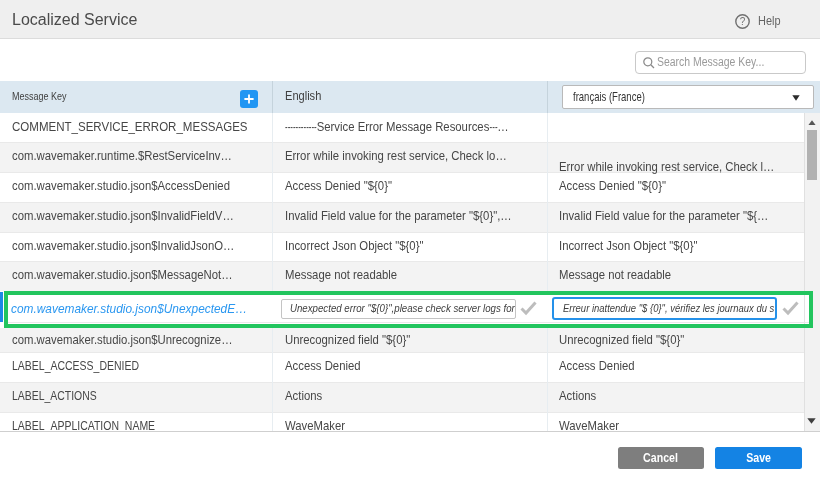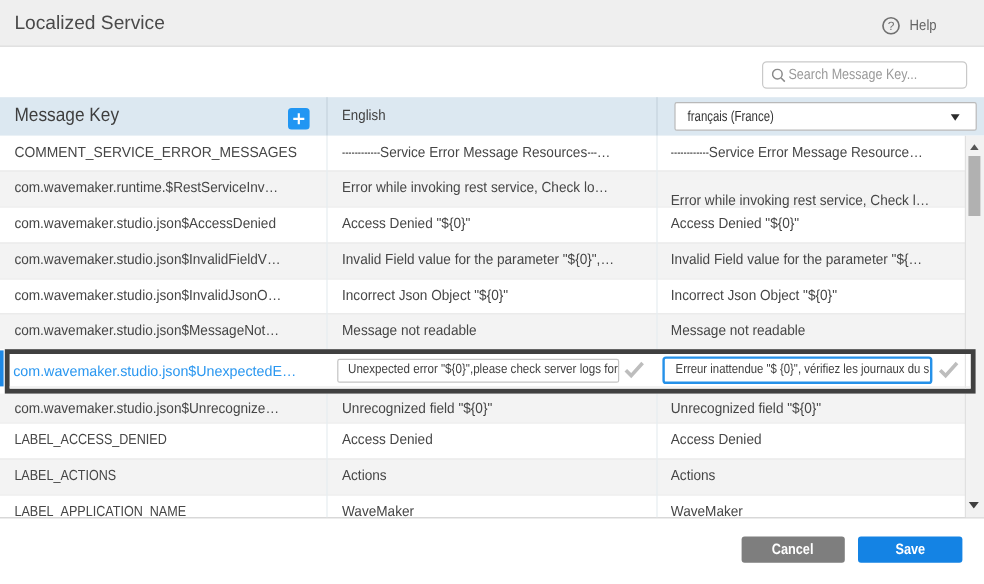--- a/index.html
+++ b/index.html
@@ -25,21 +25,21 @@
   <div class="abs" style="left:635px;top:50.7px;width:171px;height:23.4px;border:1px solid #c9c9c9;border-radius:4px;background:#fff;"></div>
   <svg class="abs" style="left:643px;top:57px;" width="12" height="12" viewBox="0 0 12 12">
     <circle cx="4.8" cy="4.8" r="4" fill="none" stroke="#8a8a8a" stroke-width="1.25"></circle>
     <line x1="7.8" y1="7.8" x2="11" y2="11" stroke="#8a8a8a" stroke-width="1.25"></line>
   </svg>
   <div class="abs" style="left:657px;top:51px;height:23px;line-height:23px;font-size:12.3px;color:#9a9a9a;"><span class="t" style="transform:scaleX(0.85);">Search Message Key...</span></div>
 
   <div class="abs" style="left:0;top:81px;width:820px;height:31.5px;background:#dce8f1;"></div>
   <div class="abs" style="left:272px;top:81px;width:1px;height:31.5px;background:#c5d3dc;"></div>
   <div class="abs" style="left:546.5px;top:81px;width:1px;height:31.5px;background:#c5d3dc;"></div>
-  <div class="abs" style="left:12.4px;top:81px;height:27px;line-height:31.5px;font-size:16px;color:#3f3f3f;"><span class="t" style="transform:scaleX(0.90);">Message Key</span></div>
+  <div class="abs" style="left:12.4px;top:81px;height:27px;line-height:31.5px;font-size:10px;color:#3f3f3f;"><span class="t" style="transform:scaleX(0.90);">Message Key</span></div>
   <div class="abs" style="left:239.5px;top:89.5px;width:18px;height:18px;background:#2196f3;border-radius:3px;">
     <svg width="18" height="18" viewBox="0 0 18 18">
         <path d="M9 4.4v9.2M4.4 9h9.2" stroke="#fff" stroke-width="1.8"></path>
       </svg>
   </div>
   <div class="abs" style="left:285.4px;top:81px;height:31.5px;line-height:31.5px;font-size:12.3px;color:#3f3f3f;"><span class="t" style="transform:scaleX(0.90);">English</span></div>
   <div class="abs" style="left:561.7px;top:84.8px;width:252.3px;height:24.2px;background:#fff;border:1px solid #b9b9b9;border-radius:2px;">
     <div style="position:absolute;left:10px;top:0;height:22px;line-height:22px;font-size:12.2px;color:#333;"><span class="t" style="transform:scaleX(0.78);">français (France)</span></div>
     <svg style="position:absolute;right:13px;top:9.5px;" width="8" height="6" viewBox="0 0 8 6">
         <path d="M0.3 0.3 L7.7 0.3 L4 5.7 Z" fill="#2b2b2b"></path>
@@ -81,33 +81,32 @@
     <div class="cell" style="left:285.4px;top:29.75px;width:256px;"><span class="t">Error while invoking rest service, Check lo…</span></div>
     <div class="cell" style="left:285.4px;top:59.5px;width:256px;"><span class="t">Access Denied "${0}"</span></div>
     <div class="cell" style="left:285.4px;top:89.25px;width:256px;"><span class="t">Invalid Field value for the parameter "${0}",…</span></div>
     <div class="cell" style="left:285.4px;top:119px;width:256px;"><span class="t">Incorrect Json Object "${0}"</span></div>
     <div class="cell" style="left:285.4px;top:148.75px;width:256px;"><span class="t">Message not readable</span></div>
     <div class="cell" style="left:285.4px;top:215px;width:256px;line-height:24.8px;"><span class="t">Unrecognized field "${0}"</span></div>
     <div class="cell" style="left:285.4px;top:239.8px;width:256px;"><span class="t">Access Denied</span></div>
     <div class="cell" style="left:285.4px;top:269.55px;width:256px;"><span class="t">Actions</span></div>
     <div class="cell" style="left:285.4px;top:299.3px;width:256px;"><span class="t">WaveMaker</span></div>
 
-    <div class="cell" style="left:559px;top:0;width:243px;"><span class="t"><span style="display:inline-block;transform:scaleX(0.7);transform-origin:0 50%;margin-right:-14.6px;">------------</span>Service Error Message Resource…</span></div>
     <div class="cell" style="left:559px;top:40px;width:243px;"><span class="t">Error while invoking rest service, Check l…</span></div>
     <div class="cell" style="left:559px;top:59.5px;width:243px;"><span class="t">Access Denied "${0}"</span></div>
     <div class="cell" style="left:559px;top:89.25px;width:243px;"><span class="t">Invalid Field value for the parameter "${…</span></div>
     <div class="cell" style="left:559px;top:119px;width:243px;"><span class="t">Incorrect Json Object "${0}"</span></div>
     <div class="cell" style="left:559px;top:148.75px;width:243px;"><span class="t">Message not readable</span></div>
     <div class="cell" style="left:559px;top:215px;width:243px;line-height:24.8px;"><span class="t">Unrecognized field "${0}"</span></div>
     <div class="cell" style="left:559px;top:239.8px;width:243px;"><span class="t">Access Denied</span></div>
     <div class="cell" style="left:559px;top:269.55px;width:243px;"><span class="t">Actions</span></div>
     <div class="cell" style="left:559px;top:299.3px;width:243px;"><span class="t">WaveMaker</span></div>
 
     <div class="abs" style="left:0;top:179.5px;width:2.5px;height:30px;background:#1e88e5;z-index:6;"></div>
-    <div class="abs" style="left:3.5px;top:178.5px;width:809px;height:36.5px;background:#fff;border:4px solid #404040;z-index:5;">
+    <div class="abs" style="left:3.5px;top:178.5px;width:809px;height:36.5px;background:#fff;border:4px solid #22c55e;z-index:5;font-style:italic;">
       <div style="position:absolute;left:796.5px;top:0;width:1px;height:28.5px;background:#e3e3e3;"></div>
       <div style="position:absolute;left:0;top:26.5px;width:801px;height:1px;background:#e9e9e9;"></div>
       <div style="position:absolute;left:3.5px;top:0;height:28.5px;line-height:28.5px;font-size:12.2px;color:#2a97f0;white-space:nowrap;"><span class="t" style="transform:scaleX(0.975);">com.wavemaker.studio.json$UnexpectedE…</span></div>
       <div style="position:absolute;left:273px;top:4px;width:235.5px;height:19.5px;border:1px solid #c4c4c4;border-radius:2px;background:#fff;line-height:17.5px;font-size:11px;color:#3f3f3f;white-space:nowrap;overflow:hidden;padding-left:8px;"><span class="t" style="transform:scaleX(0.88);">Unexpected error "${0}",please check server logs for</span></div>
       <svg style="position:absolute;left:511px;top:5px;" width="19" height="16" viewBox="0 0 19 16">
           <path d="M2.5 8.5 L7 13 L16.5 2.5" fill="none" stroke="#bdbdbd" stroke-width="3"></path>
         </svg>
       <div style="position:absolute;left:544px;top:1.5px;width:225px;height:23.5px;border:2px solid #2591e9;border-radius:3px;background:#fff;line-height:19.5px;font-size:11px;color:#3f3f3f;white-space:nowrap;overflow:hidden;padding-left:9px;"><span class="t" style="transform:scaleX(0.86);">Erreur inattendue "$ {0}", vérifiez les journaux du s</span></div>
       <svg style="position:absolute;left:773px;top:5px;" width="19" height="16" viewBox="0 0 19 16">
           <path d="M2.5 8.5 L7 13 L16.5 2.5" fill="none" stroke="#bdbdbd" stroke-width="3"></path>

